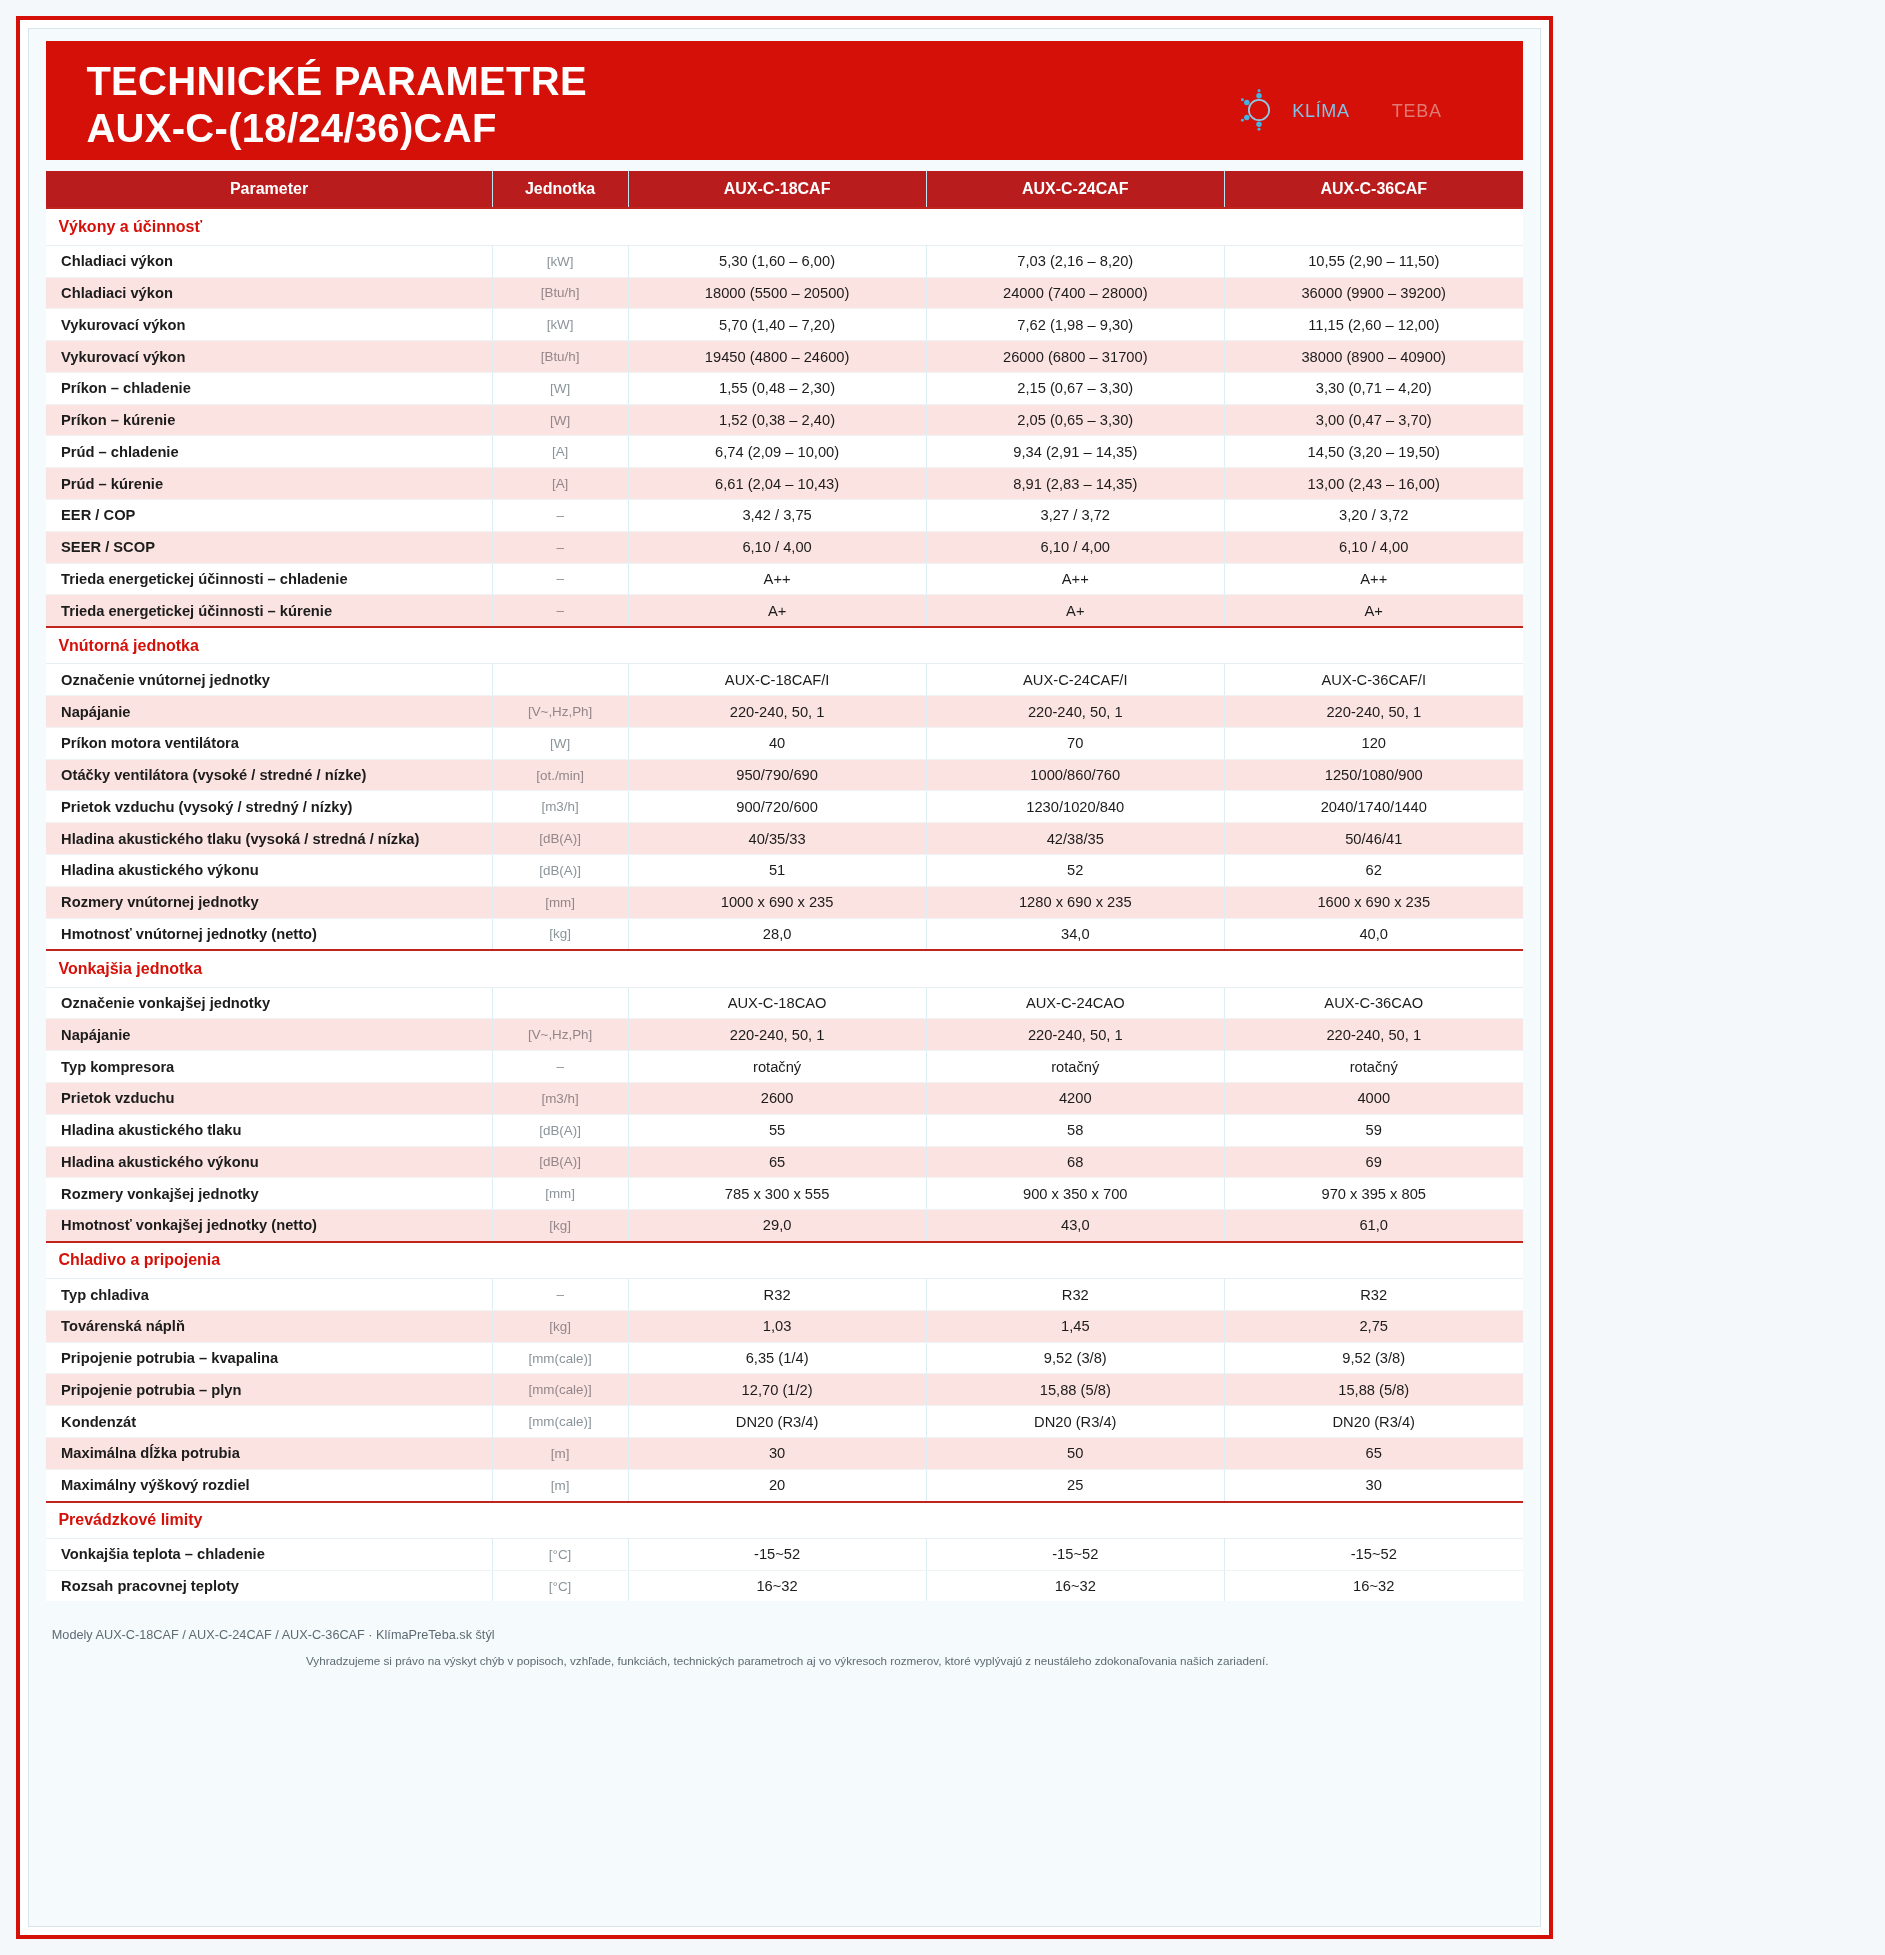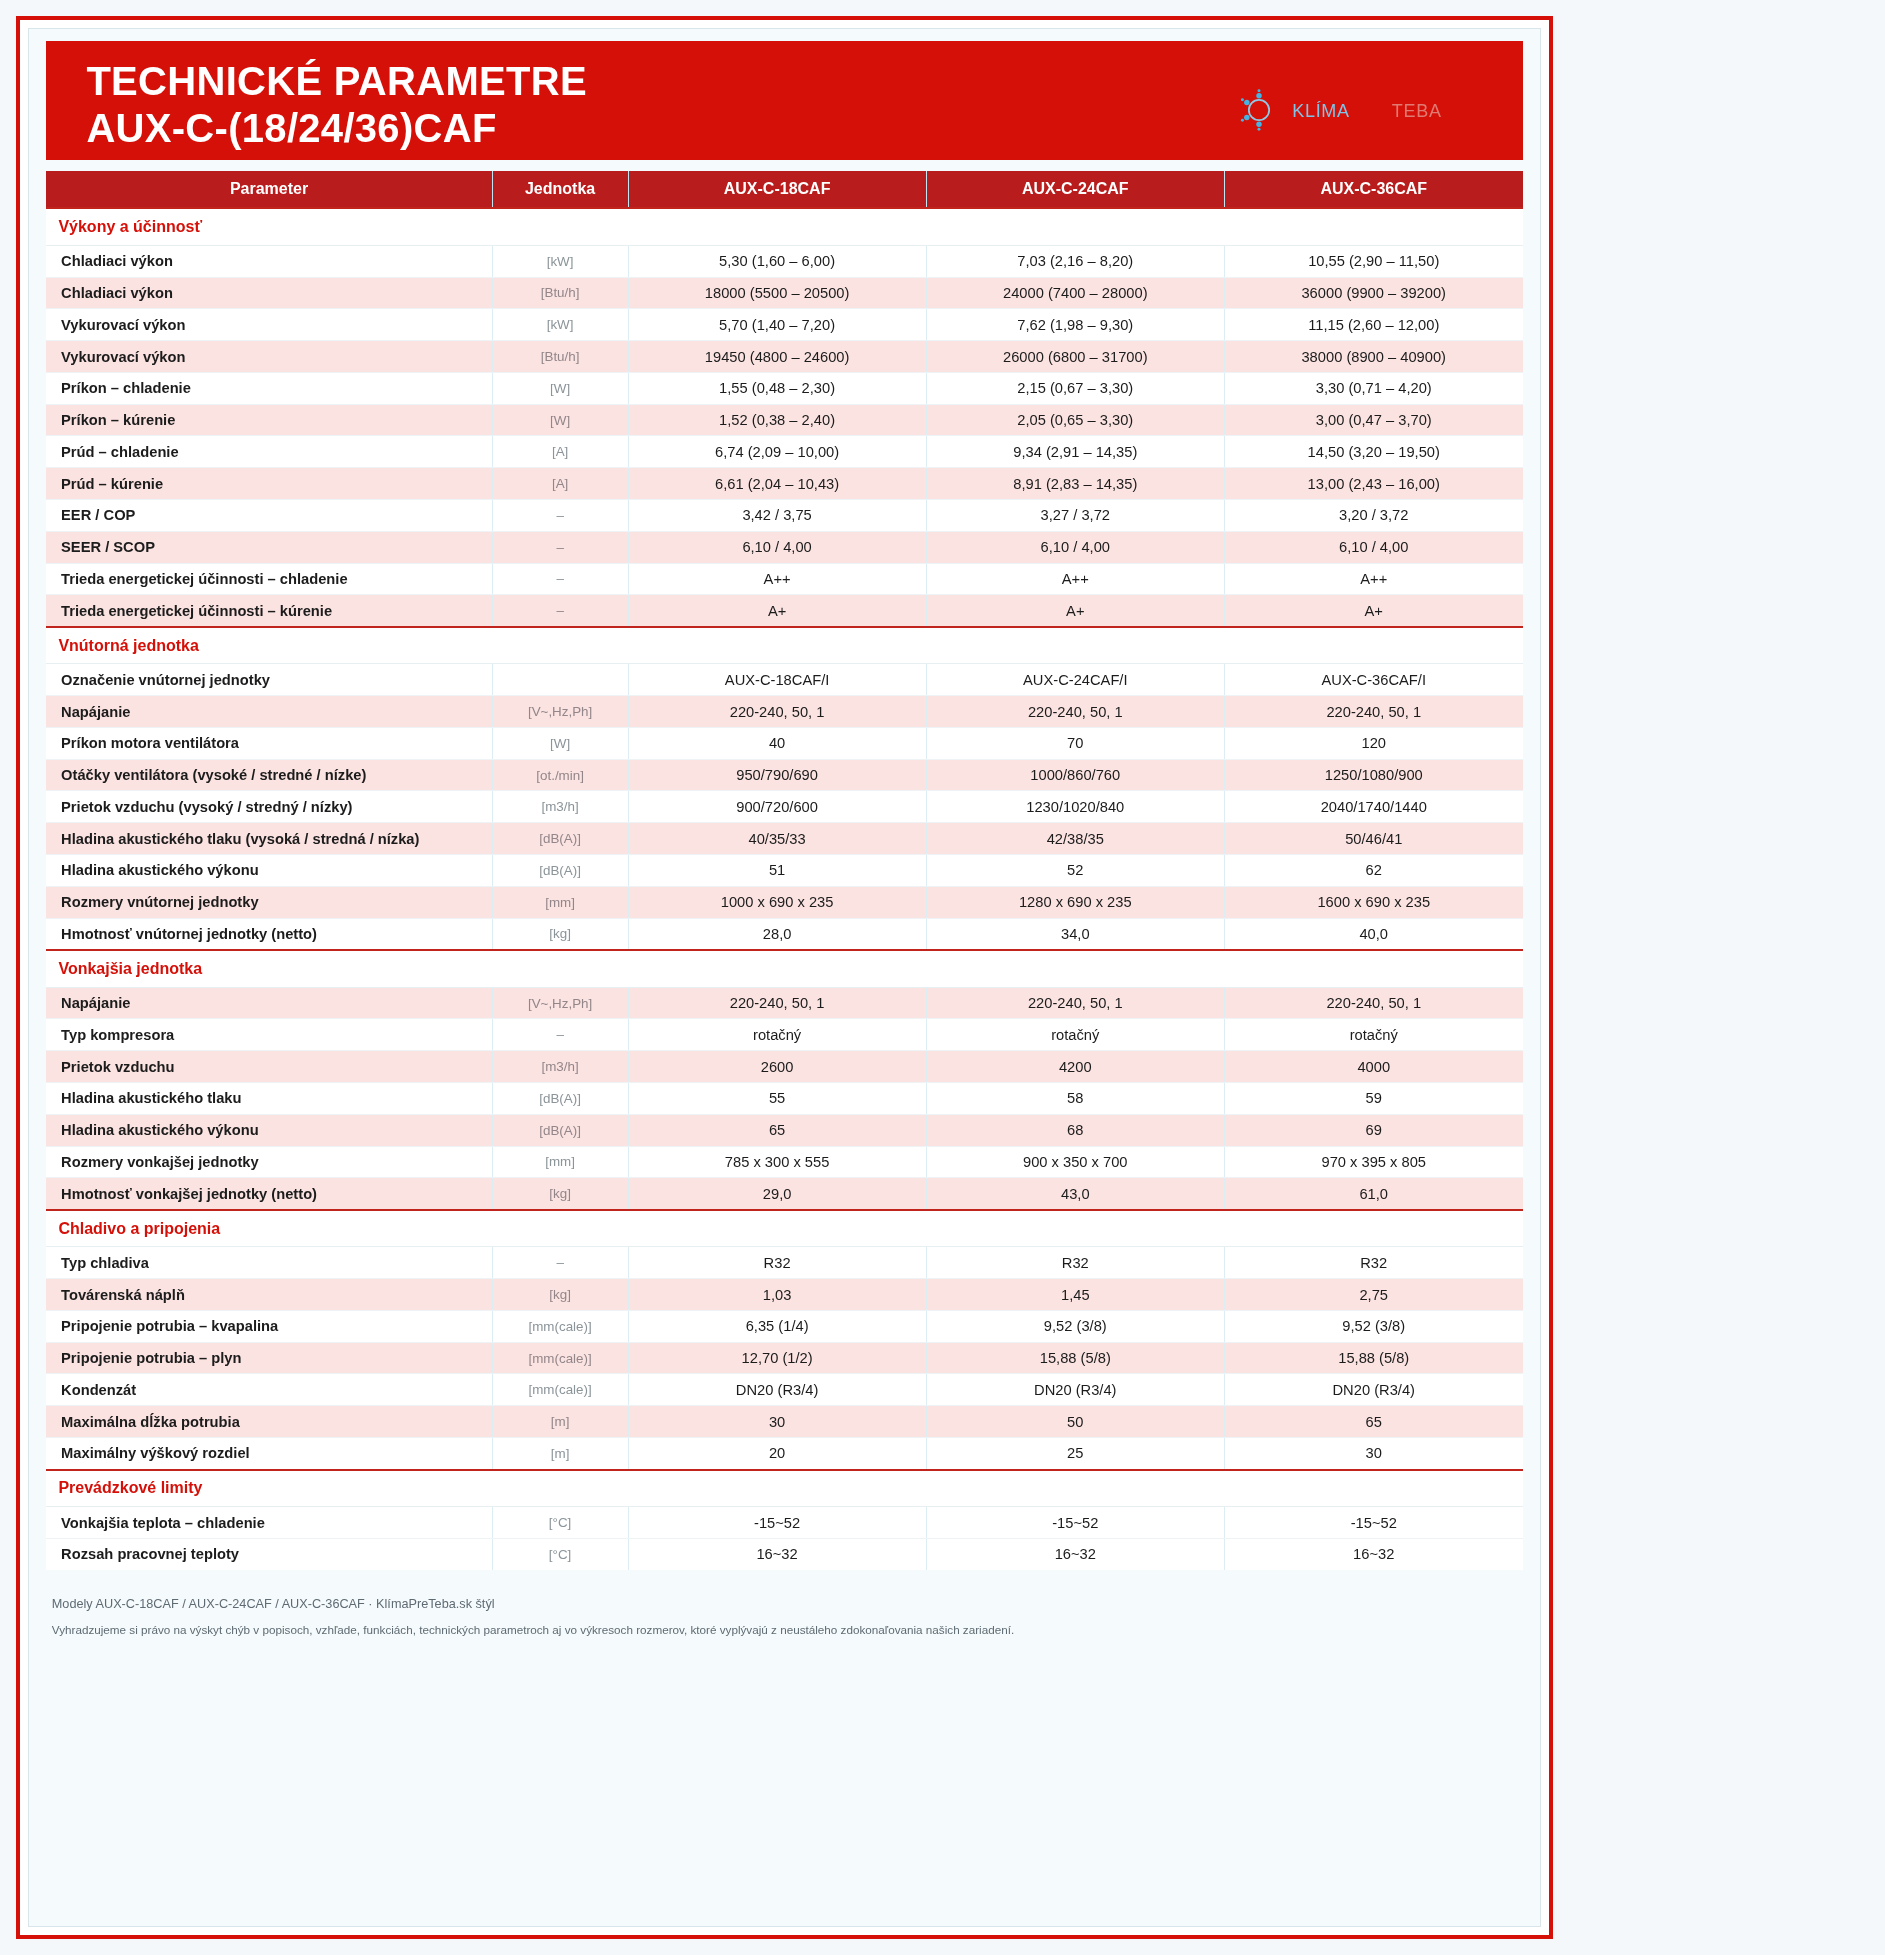--- a/index.html
+++ b/index.html
@@ -143,21 +143,21 @@
   .notes {
     margin-top: 14.7px;
     padding-left: 5.4px;
   }
   .note {
     color: #5e6b73;
     font-size: 12.7px;
     line-height: 1.6;
     margin-top: 24px;
   }
-  .note.small { font-size: 11.7px; margin-top: 6.7px; }
+  .note.small { font-size: 11.7px; margin-top: 6.7px; text-align: center; }
 </style>
 </head>
 <body>
 
 <div class="page-frame">
 <div class="page-inner">
 
   <div class="title-banner">
     <h1 class="title-text">TECHNICKÉ PARAMETRE
 AUX-C-(18/24/36)CAF</h1>
@@ -349,20 +349,27 @@
           <tr class="last-in-section">
             <td class="param">Hmotnosť vnútornej jednotky (netto)</td>
             <td class="unit">[kg]</td>
             <td class="val">28,0</td>
             <td class="val">34,0</td>
             <td class="val">40,0</td>
           </tr>
           <tr class="section-row with-rule">
             <td colspan="5">Vonkajšia jednotka</td>
           </tr>
+          <tr class="">
+            <td class="param">Označenie vonkajšej jednotky</td>
+            <td class="unit"></td>
+            <td class="val">AUX-C-18CAO</td>
+            <td class="val">AUX-C-24CAO</td>
+            <td class="val">AUX-C-36CAO</td>
+          </tr>
           <tr class="alt">
             <td class="param">Napájanie</td>
             <td class="unit">[V~,Hz,Ph]</td>
             <td class="val">220-240, 50, 1</td>
             <td class="val">220-240, 50, 1</td>
             <td class="val">220-240, 50, 1</td>
           </tr>
           <tr class="">
             <td class="param">Typ kompresora</td>
             <td class="unit">–</td>

